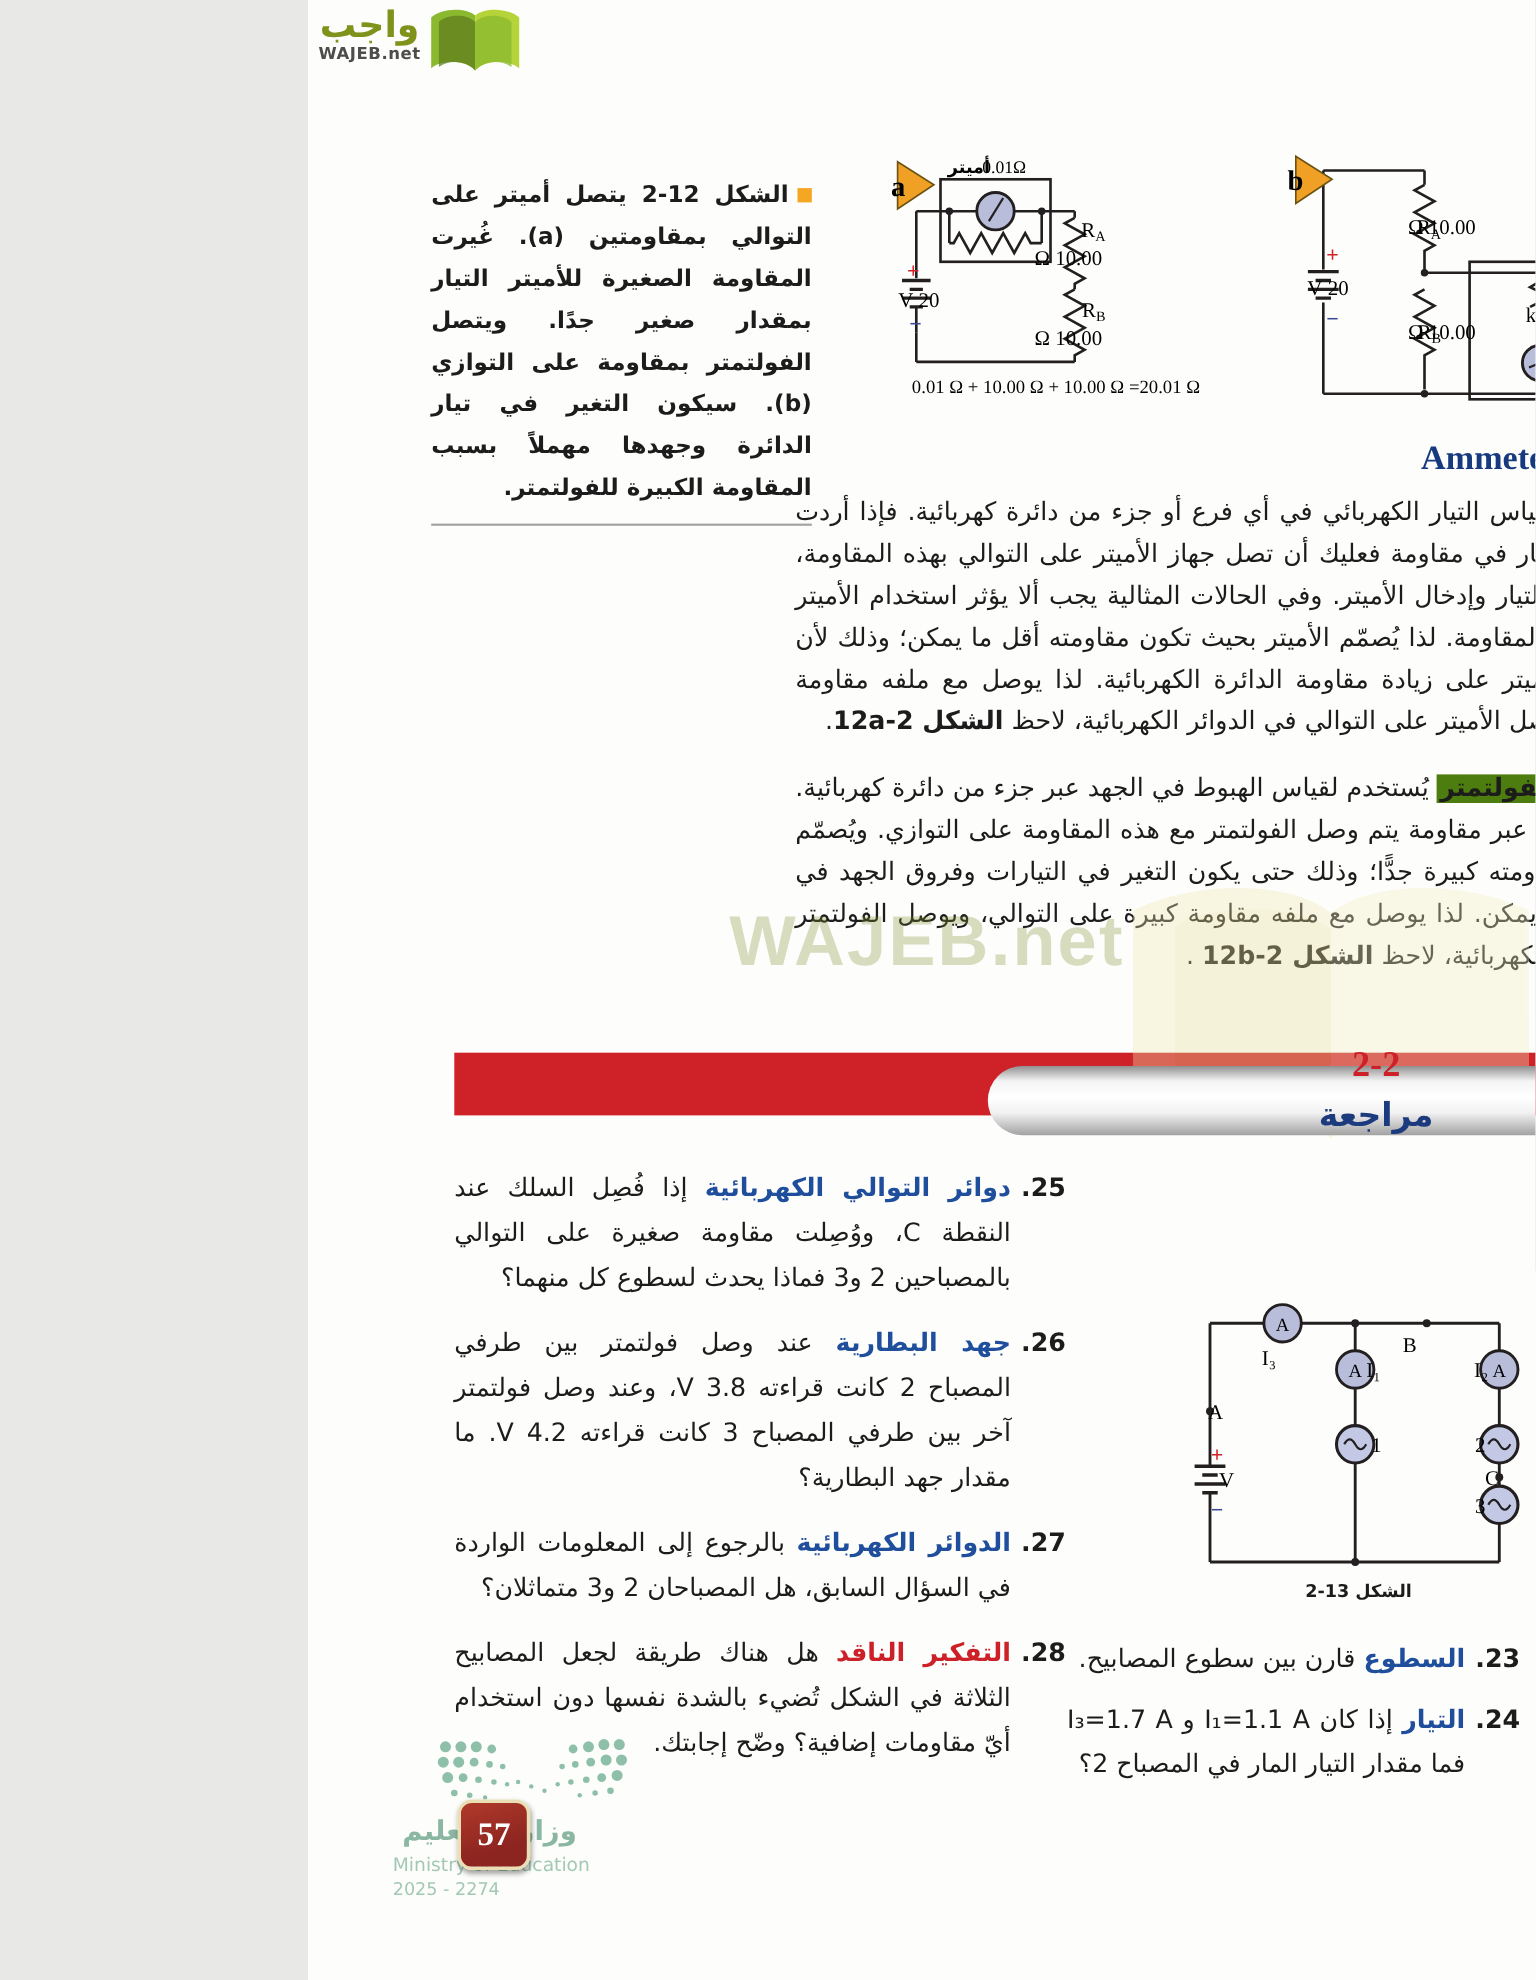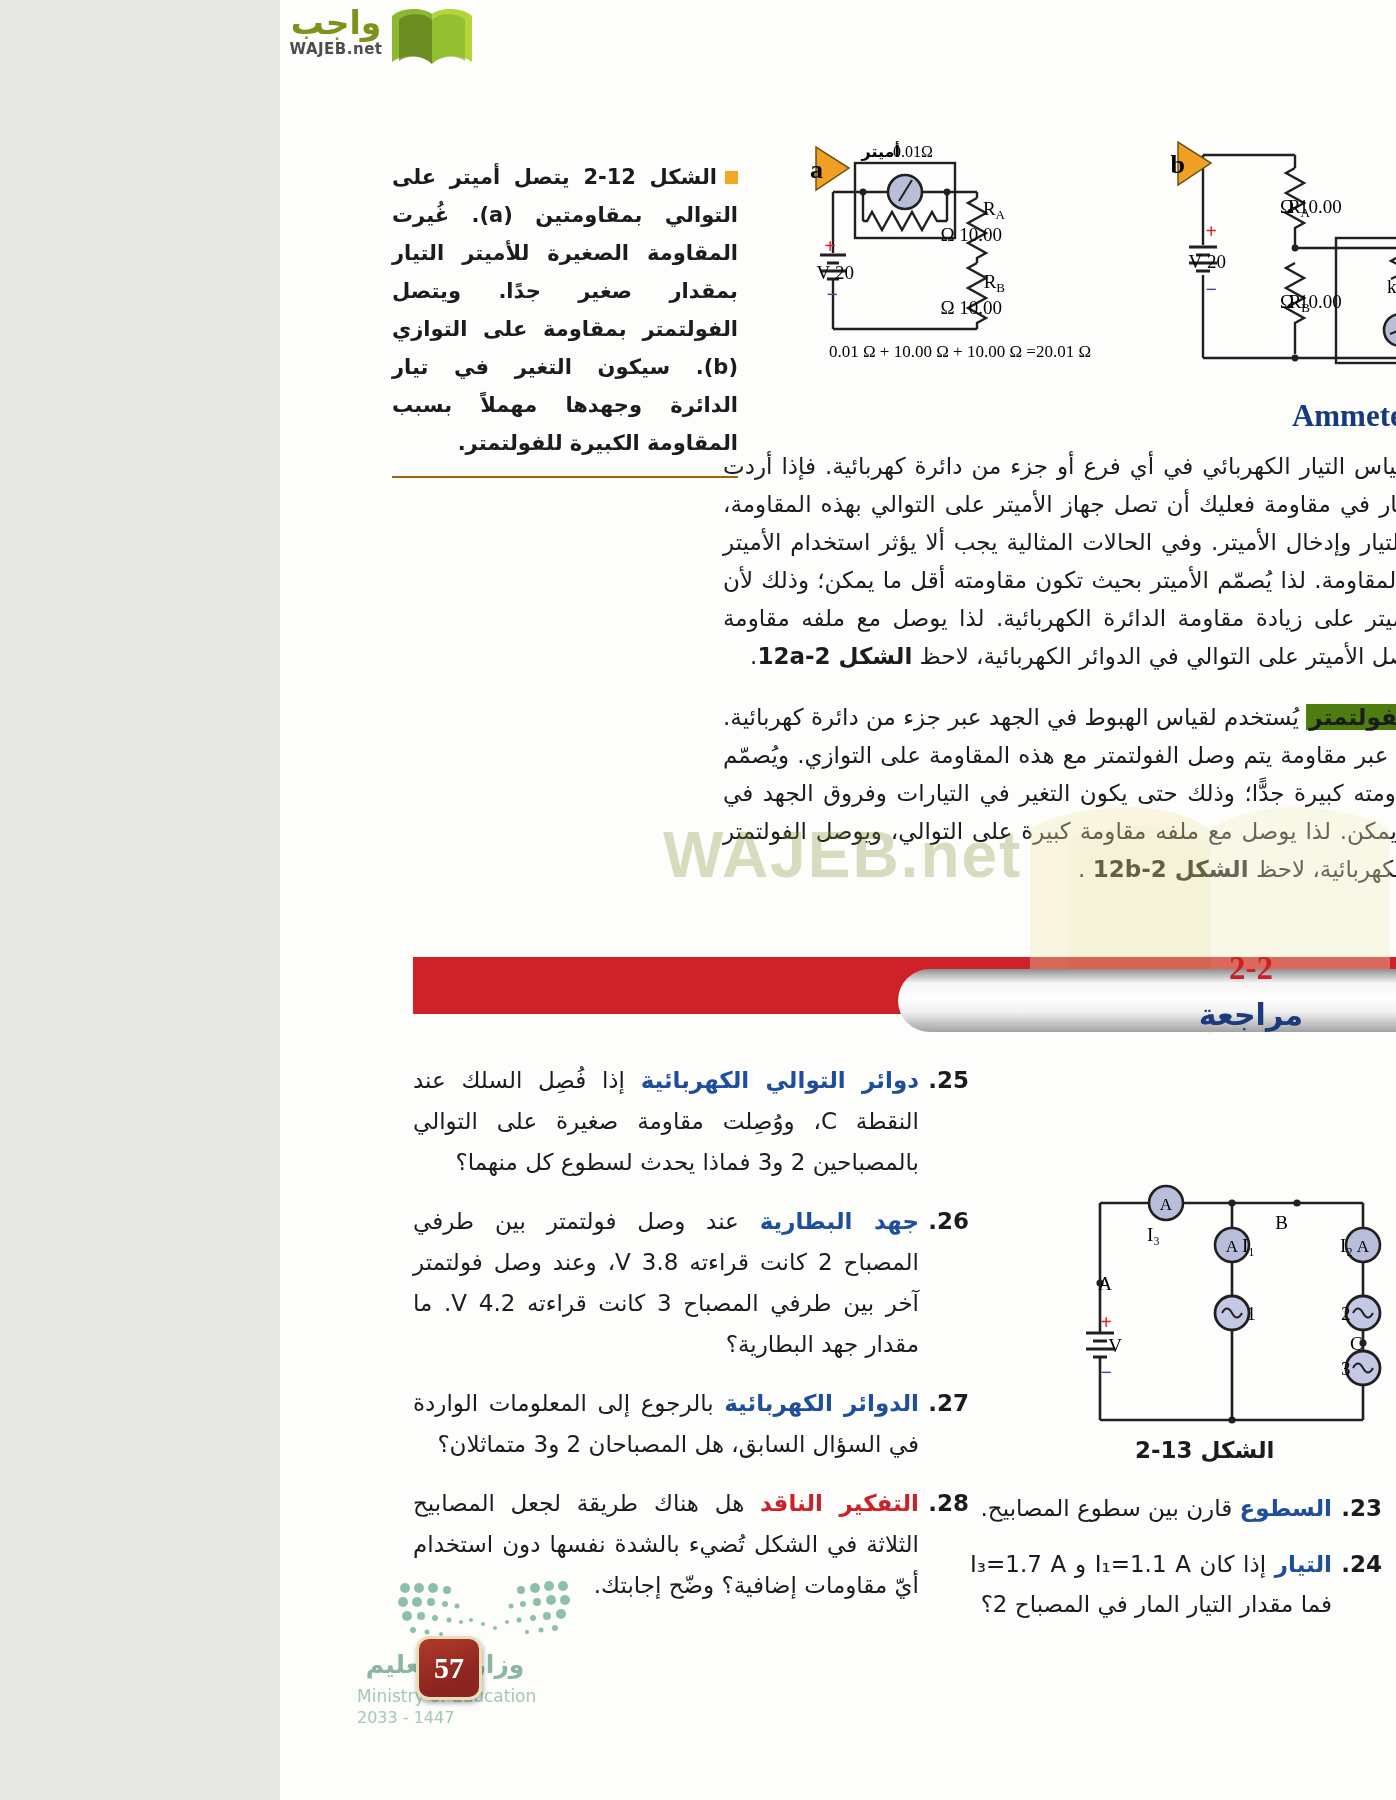--- a/index.html
+++ b/index.html
@@ -6,21 +6,21 @@
   #page{position:relative;width:1116px;height:1800px;background:#fdfdfb;overflow:hidden;
         font-family:"DejaVu Sans",sans-serif;color:#1c1c1c;}
   .abs{position:absolute;}
   
   #brand{left:6px;top:4px;width:200px;height:70px;}
   #brand-text{position:absolute;left:0;top:2px;width:100px;text-align:center;}
   #brand-ar{font-size:33px;font-weight:bold;color:#7e921c;line-height:34px;}
   #brand-en{font-size:15px;font-weight:bold;color:#4d4d4d;letter-spacing:0.5px;}
   
   #sidebar-caption{left:112px;top:158px;width:346px;direction:rtl;text-align:justify;
-    font-size:21px;font-weight:700;line-height:38px;padding-bottom:14px;border-bottom:2px solid #a16207;}
+    font-size:21px;font-weight:700;line-height:38px;padding-bottom:14px;border-bottom:2px solid #a3a3a3;}
   .bullet{display:inline-block;width:13px;height:13px;background:#f5a623;margin-left:8px;}
   
   #main-col{left:443px;top:398px;width:915px;direction:rtl;}
   #heading{display:flex;justify-content:flex-start;align-items:baseline;gap:16px;direction:rtl;}
   #heading-ar{font-size:30px;font-weight:bold;color:#163a7d;}
   #heading-en{font-size:31px;font-weight:bold;color:#163a7d;font-family:"Liberation Serif",serif;direction:ltr;}
   .para{margin-top:13px;font-size:23px;line-height:38px;text-align:justify;}
   .hl{background:#4d7c0f;font-weight:700;padding:0 3px;}
   .figref{font-weight:700;}
   
@@ -43,22 +43,22 @@
   #q-right{left:690px;top:1488px;width:412px;}
   #q-left{left:133px;top:1060px;width:556px;}
   .q{position:relative;padding-right:50px;text-align:justify;font-size:23px;line-height:40px;margin-bottom:16px;}
   #q-left .q{line-height:41px;margin-bottom:18px;}
   .q-num{position:absolute;right:0;top:0;font-weight:bold;}
   .kw-blue{font-weight:bold;color:#1f4e9c;}
   .kw-red{font-weight:bold;color:#cc2128;}
   
   svg text{font-family:"Liberation Serif",serif;}
   .ar-svg{font-family:"DejaVu Sans",sans-serif !important;}
-  #fig13-caption{left:855px;top:1437px;width:200px;text-align:left;
-    font-size:23px;font-weight:bold;z-index:4;}
+  #fig13-caption{left:855px;top:1437px;width:200px;text-align:center;
+    font-size:16px;font-weight:bold;z-index:4;}
   
   #ministry{left:75px;top:1578px;width:220px;}
   #ministry-ar{position:absolute;left:0;top:72px;width:180px;font-size:25px;font-weight:bold;
     color:#8ab6a2;text-align:center;direction:rtl;}
   #ministry-en{position:absolute;left:2px;top:108px;width:200px;font-size:17px;color:#a3c8b6;direction:ltr;}
   #ministry-year{position:absolute;left:2px;top:130px;width:200px;font-size:16px;color:#a3c8b6;direction:ltr;}
   #page-badge{position:absolute;left:61px;top:58px;width:60px;height:58px;border-radius:13px;
     background:linear-gradient(160deg,#b03a2a 0%,#8c2420 70%);border:3px solid #eadfb4;
     box-shadow:1px 3px 5px rgba(0,0,0,0.35);display:flex;align-items:center;justify-content:center;
     color:#fff;font-size:30px;font-weight:bold;font-family:"Liberation Serif",serif;}
@@ -298,17 +298,17 @@
         <circle cx="112" cy="44" r="2"></circle>
       <circle cx="160" cy="50" r="3"></circle>
         <circle cx="146" cy="52" r="2.5"></circle>
         <circle cx="132" cy="54" r="2"></circle>
       <circle cx="100" cy="50" r="2"></circle>
         <circle cx="88" cy="46" r="2"></circle>
         <circle cx="76" cy="42" r="2"></circle>
     </svg>
     <div id="ministry-ar">وزارة التعليم</div>
     <div id="ministry-en">Ministry of Education</div>
-    <div id="ministry-year">2033 - 1447</div>
+    <div id="ministry-year">2025 - 2274</div>
     <div id="page-badge">57</div>
   </div>
 
 </div>
 
 </body></html>

